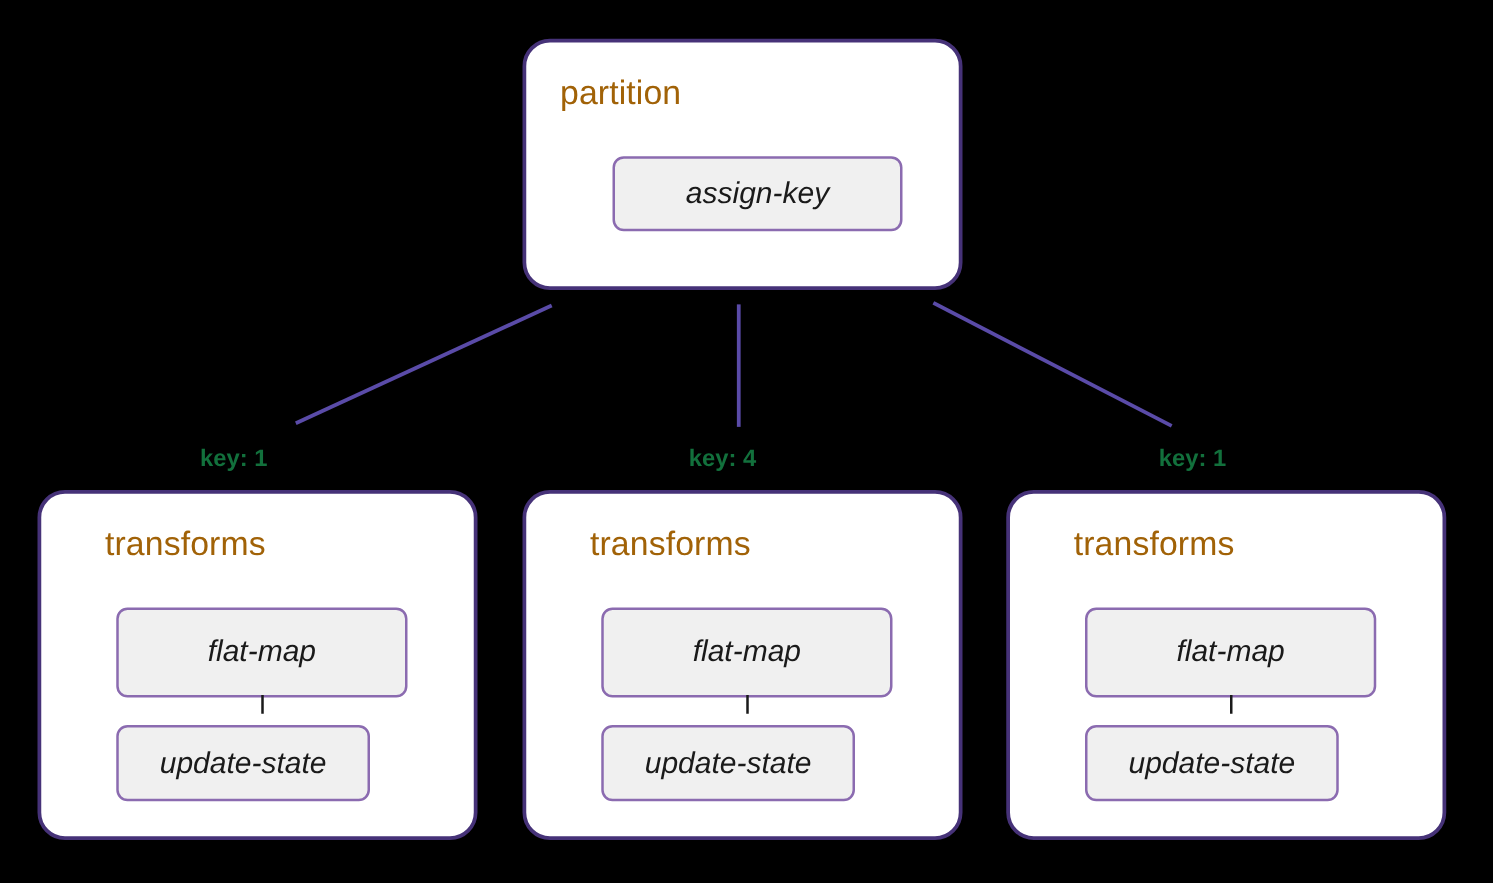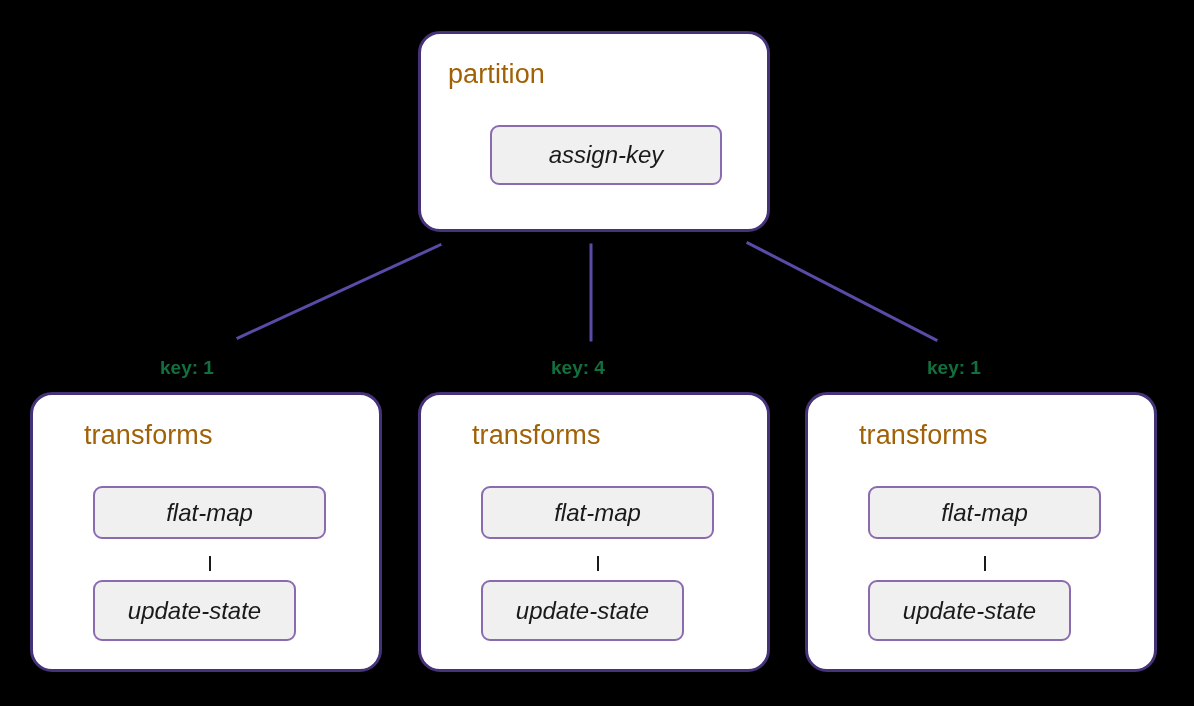--- a/index.html
+++ b/index.html
@@ -95,21 +95,21 @@
     top: 91px;
     width: 232px;
     height: 60px;
   }
 
   
   .op-flat-map {
     left: 60px;
     top: 91px;
     width: 233px;
-    height: 53px;
+    height: 72px;
   }
   .op-update-state {
     left: 60px;
     top: 185px;
     width: 203px;
     height: 61px;
   }
   .op-connector {
     position: absolute;
     left: 176px;

